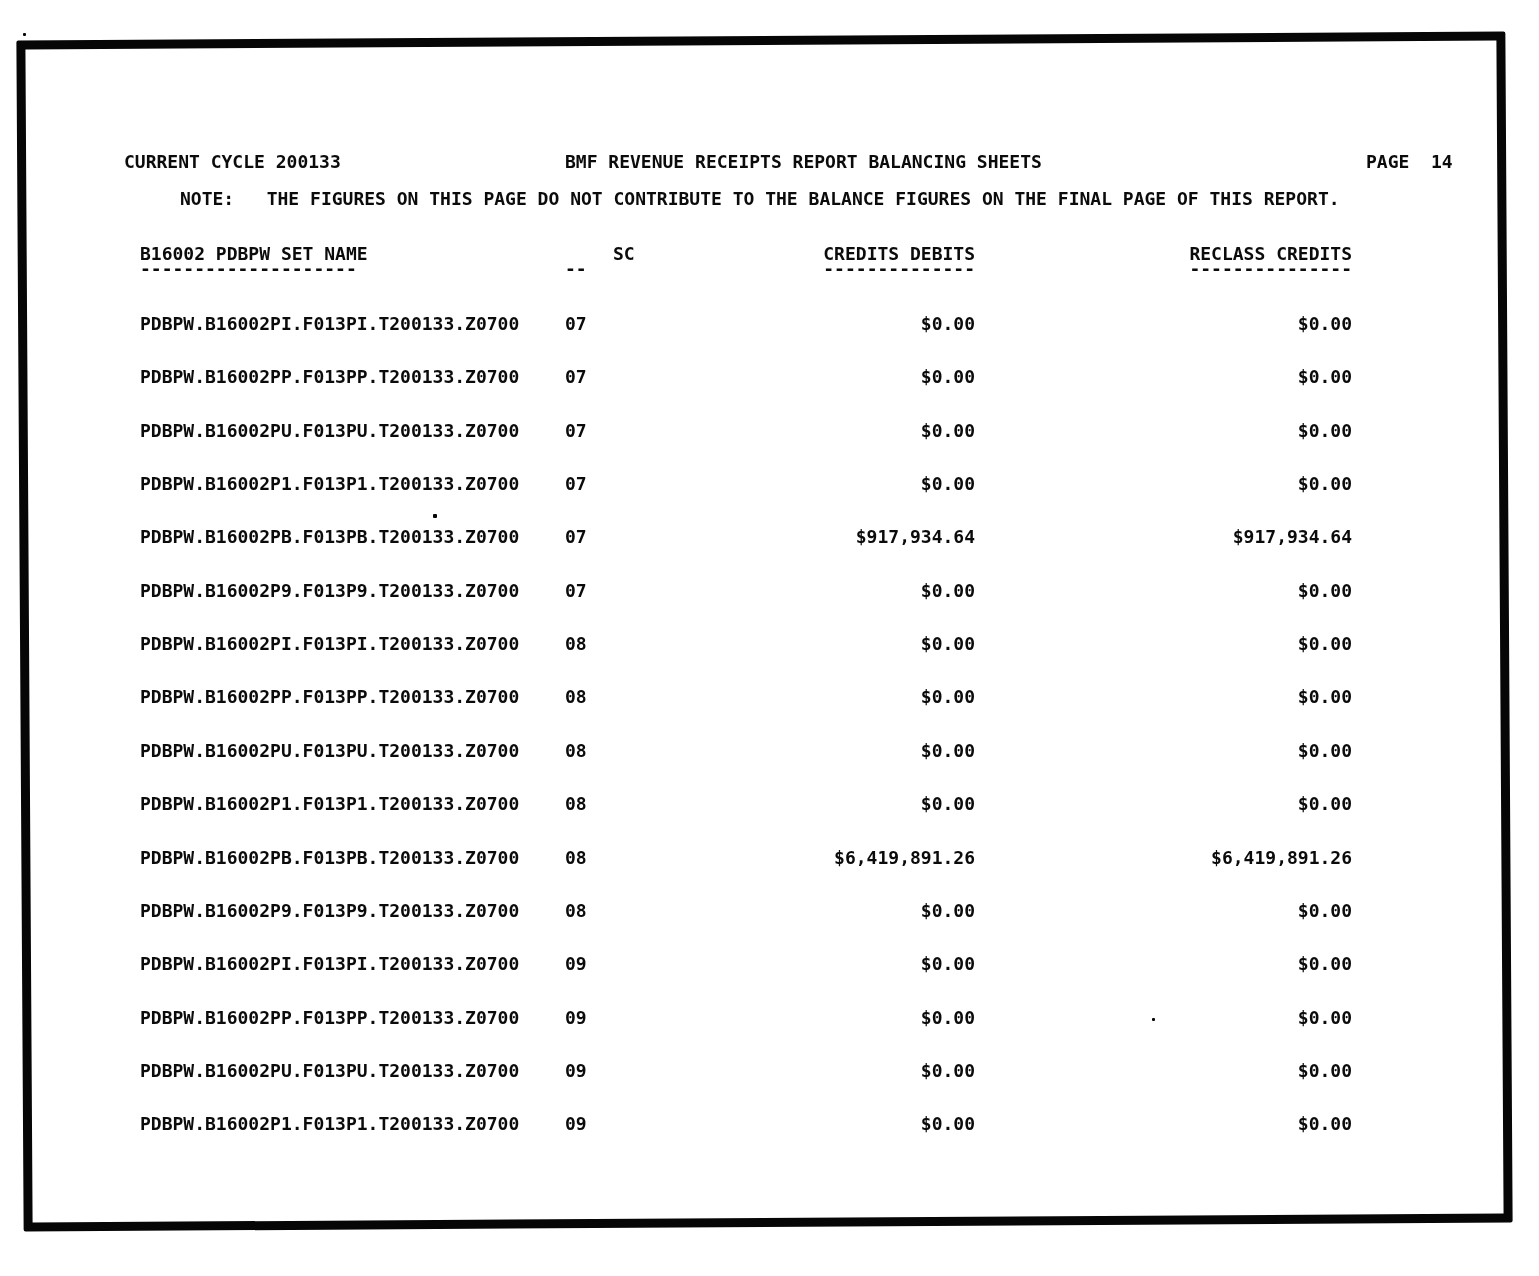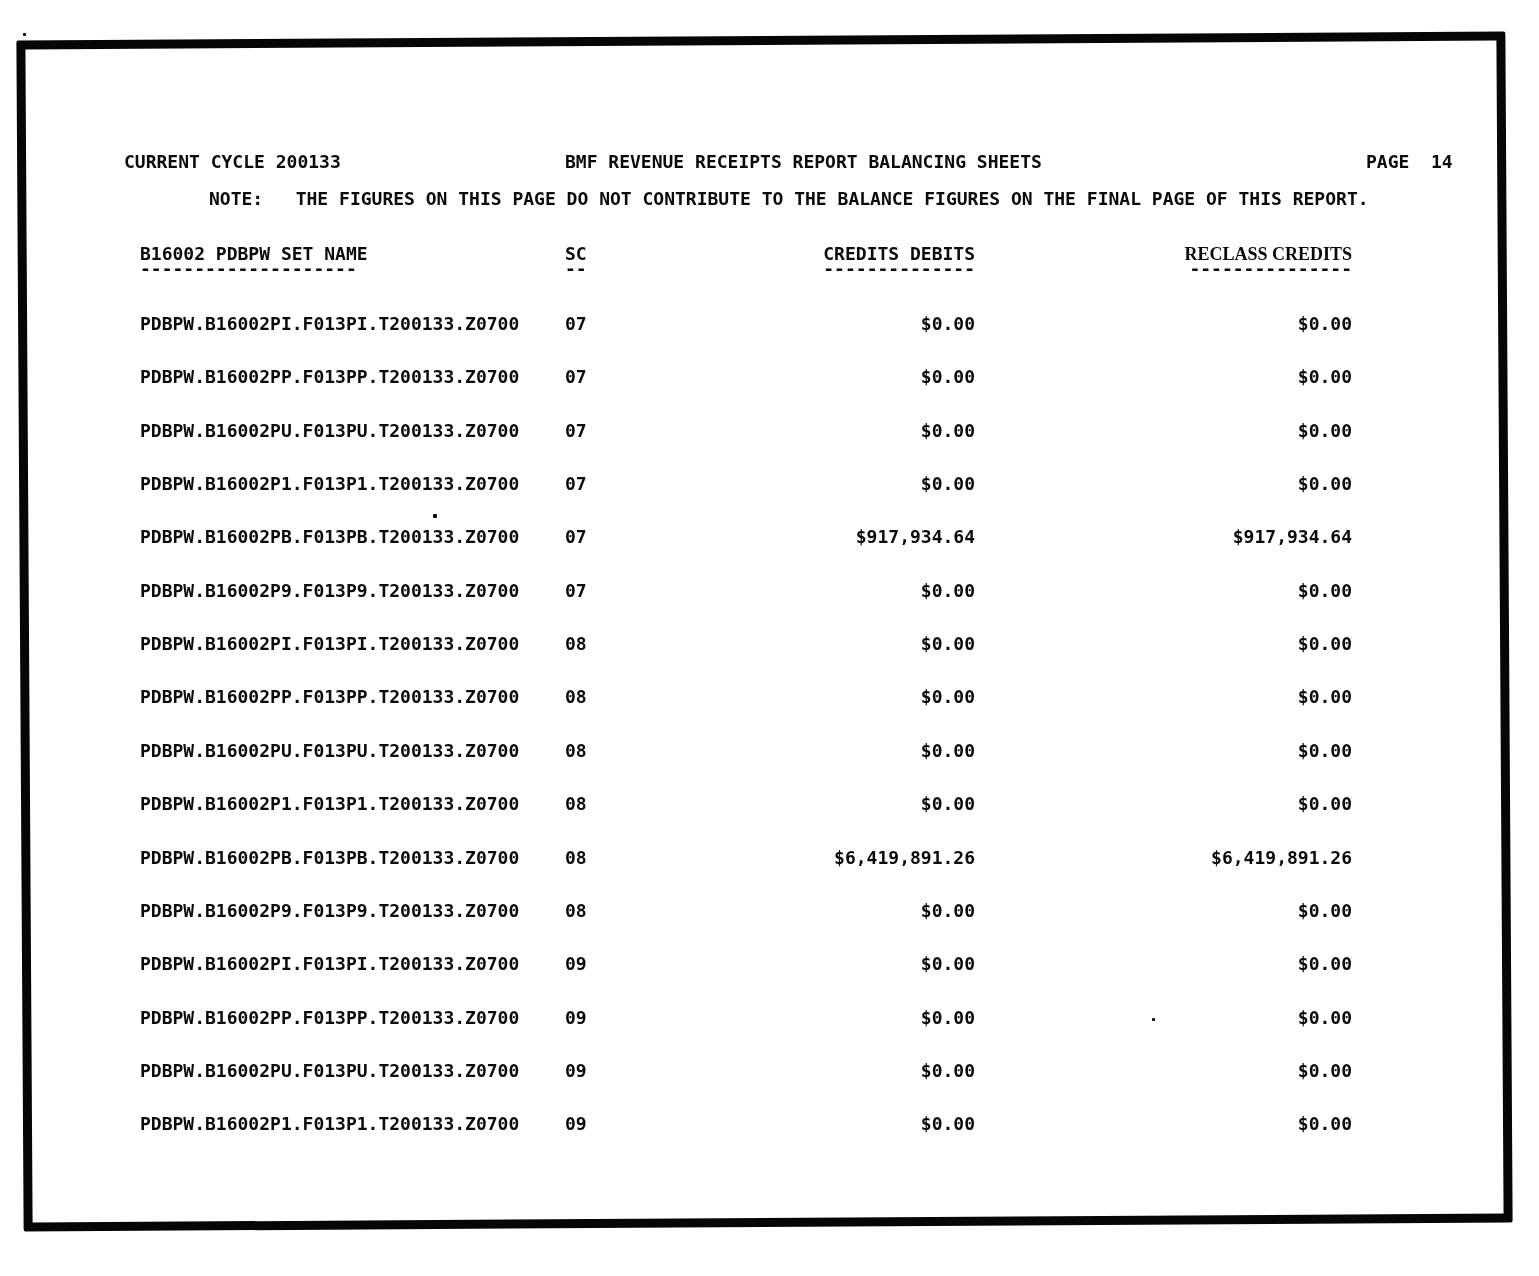--- a/index.html
+++ b/index.html
@@ -61,26 +61,26 @@
 <body>
 
 <div class="scan-page">
 
   <div class="frame"></div>
 
   <div class="t" style="left:124px; top:152px;">CURRENT CYCLE 200133</div>
   <div class="t" style="left:565px; top:152px;">BMF REVENUE RECEIPTS REPORT BALANCING SHEETS</div>
   <div class="t" style="left:1366px; top:152px;">PAGE  14</div>
 
-  <div class="t" style="left:209px; top:189px;">NOTE:   THE FIGURES ON THIS PAGE DO NOT CONTRIBUTE TO THE BALANCE FIGURES ON THE FINAL PAGE OF THIS REPORT.</div>
+  <div class="t" style="left:180px; top:189px;">NOTE:   THE FIGURES ON THIS PAGE DO NOT CONTRIBUTE TO THE BALANCE FIGURES ON THE FINAL PAGE OF THIS REPORT.</div>
 
   <div class="t cell-name" style="top:244px;">B16002 PDBPW SET NAME</div>
-  <div class="t cell-sc" style="top:244px;">SC</div>
+  <div class="t cell-sc" style="top:244px;margin-left:48px;">SC</div>
   <div class="t right cell-debit" style="top:244px;">CREDITS DEBITS</div>
-  <div class="t right cell-credit" style="top:244px;font-family:Liberation Serif, serif;">RECLASS CREDITS</div>
+  <div class="t right cell-credit" style="top:244px;">RECLASS CREDITS</div>
 
   <div class="t cell-name" style="top:259px;">--------------------</div>
   <div class="t cell-sc" style="top:259px;">--</div>
   <div class="t right cell-debit" style="top:259px;">--------------</div>
   <div class="t right cell-credit" style="top:259px;">---------------</div>
 
   <div id="rows-layer">
       <div class="row" style="top: 314px;">
     <span class="t cell-name">PDBPW.B16002PI.F013PI.T200133.Z0700</span>
     <span class="t cell-sc">07</span>

